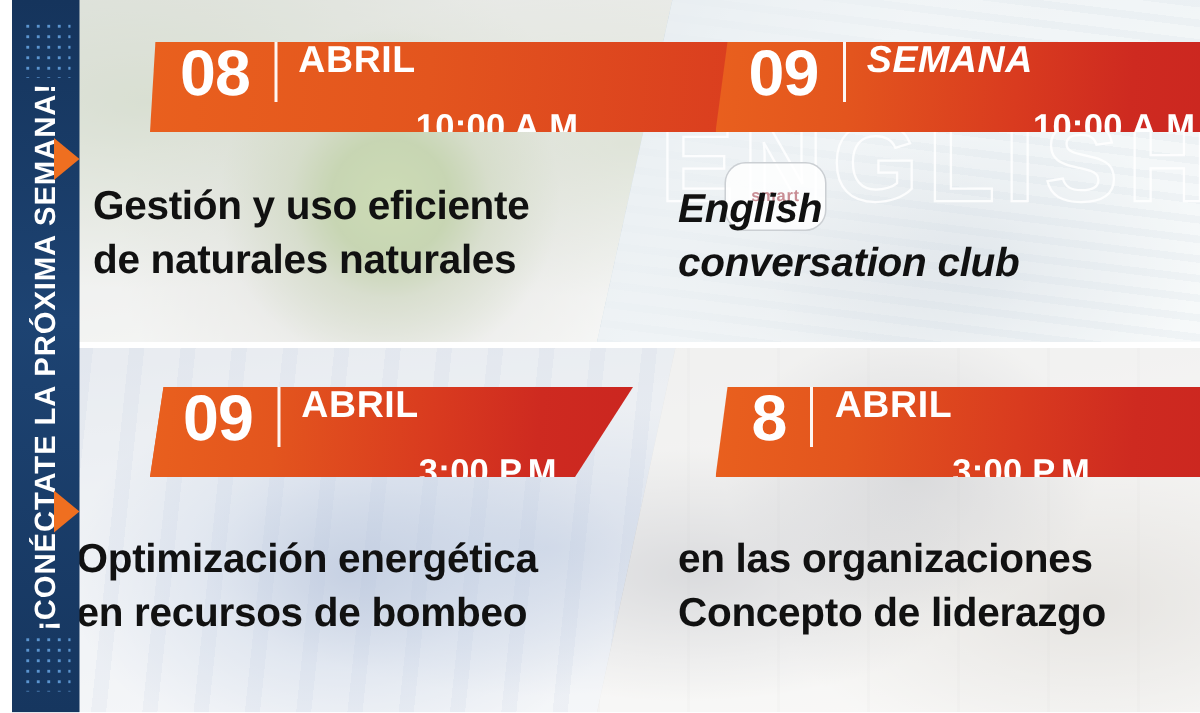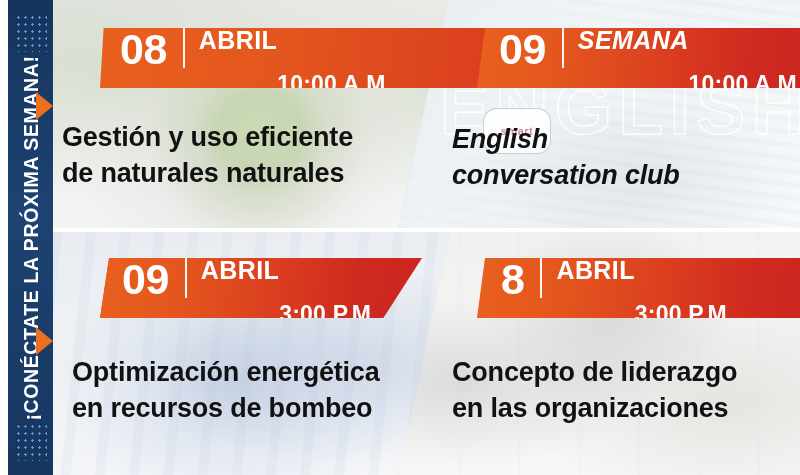--- a/index.html
+++ b/index.html
@@ -253,21 +253,21 @@
     position: absolute;
     z-index: 25;
     color: #111111;
     font-size: 27px;
     font-weight: 700;
     line-height: 1.32;
     letter-spacing: -0.2px;
   }
   #title-tl { left: 62px; top: 120px; width: 340px; }
   #title-tr { left: 452px; top: 122px; width: 330px; font-style: italic; }
-  #title-bl { left: 72px; top: 355px; width: 348px; }
+  #title-bl { left: 51px; top: 355px; width: 348px; }
   #title-br { left: 452px; top: 355px; width: 330px; }
 
   .card-title .line { display: block; }
 
   
   .seam-h {
     position: absolute;
     left: 52px; top: 228px; width: 748px; height: 4px;
     background: #ffffff;
     z-index: 30;
@@ -358,22 +358,22 @@
     <span class="line">English</span>
     <span class="line">conversation club</span>
   </div>
 
   <div class="card-title" id="title-bl">
     <span class="line">Optimización energética</span>
     <span class="line">en recursos de bombeo</span>
   </div>
 
   <div class="card-title" id="title-br">
+    <span class="line">en las organizaciones</span>
     <span class="line">Concepto de liderazgo</span>
-    <span class="line">en las organizaciones</span>
   </div>
 
   <div id="sidebar">
     <div class="dot-grid top"></div>
     <div class="dot-grid bottom"></div>
     <div id="sidebar-text">¡CONÉCTATE LA PRÓXIMA SEMANA!</div>
   </div>
   <div class="side-arrow a1"></div>
   <div class="side-arrow a2"></div>
 

